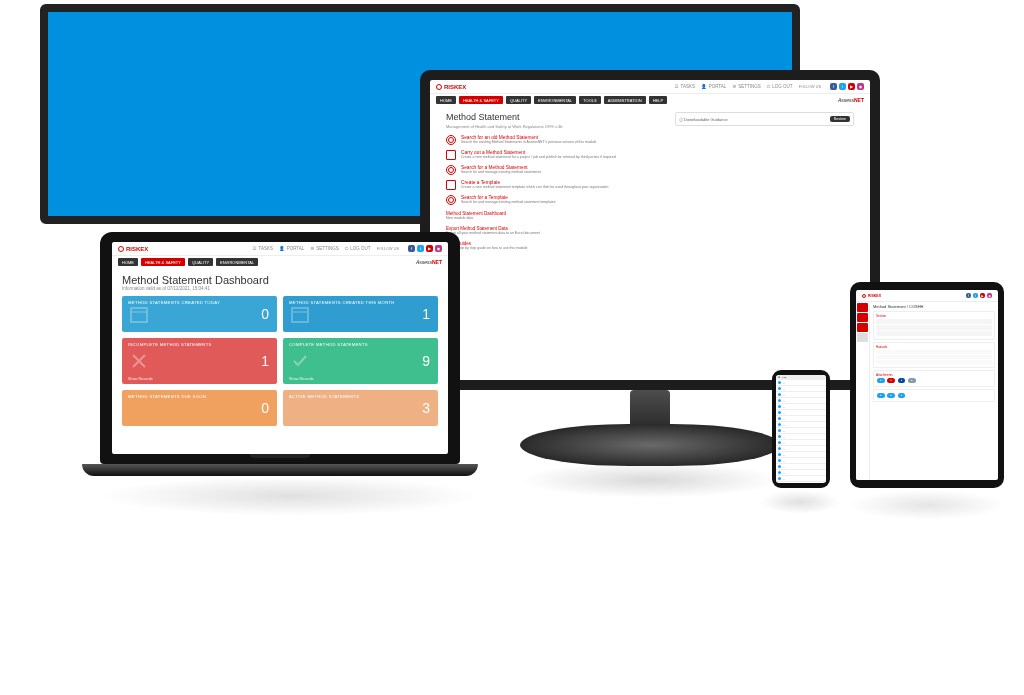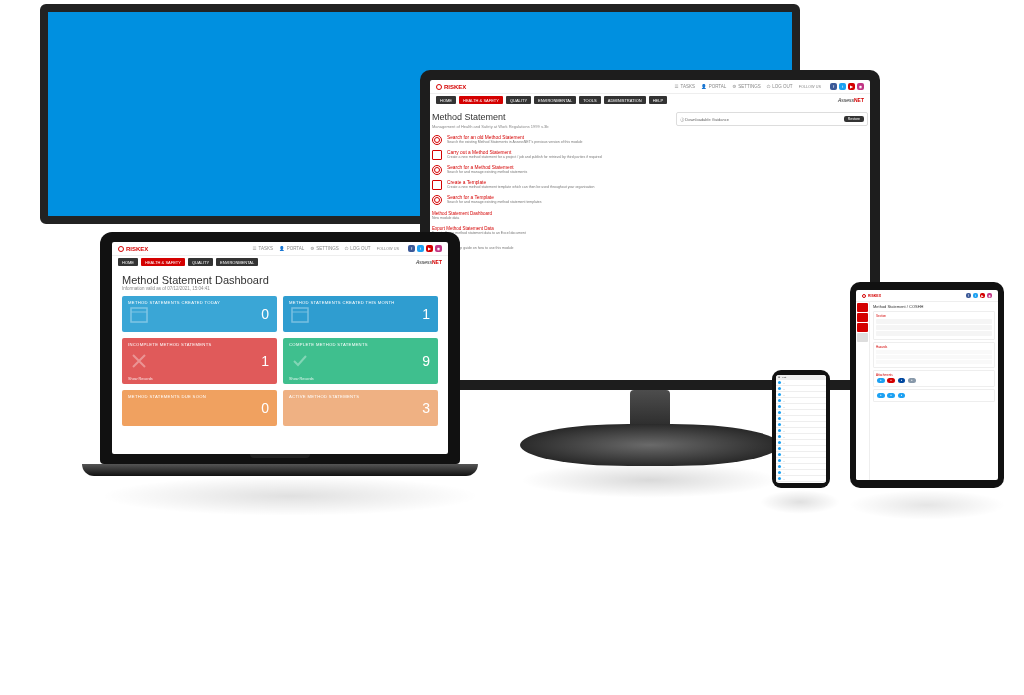--- a/index.html
+++ b/index.html
@@ -27,21 +27,21 @@
   .sbtn { width:7px; height:7px; border-radius:2px; display:flex; align-items:center; justify-content:center; color:#fff; font-size:4px; }
   .fb{background:#3b5998}.tw{background:#1da1f2}.yt{background:#d40000}.ig{background:#c13584}
   .follow { font-size:3.8px; color:#888; margin-right:3px;}
   .subbar { display:flex; gap:3px; padding:2px 6px; font-size:4px; align-items:center; }
   .subbar .tab { background:#333; color:#fff; padding:1.5px 4px; border-radius:1px; }
   .subbar .tab.red { background:#d40000; }
   .subbar .spacer { flex:1; }
   .anet { font-style:italic; color:#222; font-size:5px; }
   .anet b { color:#d40000; font-style:normal; }
 
-  .ms-body { padding:6px 2px; display:flex; gap:14px; }
+  .ms-body { padding:6px 16px; display:flex; gap:14px; }
   .ms-left { flex:1.2; }
   .ms-right { flex:1; }
   .ms-title { font-size:9px; color:#333; margin-bottom:2px; }
   .ms-sub { font-size:4px; color:#888; margin-bottom:6px; }
   .ms-item { display:flex; gap:5px; margin:5px 0; }
   .ms-ico { width:10px; height:10px; border:1.2px solid #d40000; border-radius:50%; flex-shrink:0; position:relative; }
   .ms-ico.doc { border-radius:1px; border-width:1px; }
   .ms-ico.q::after{content:"";position:absolute;width:4px;height:4px;border:1px solid #d40000;border-radius:50%;top:1px;left:1px;}
   .ms-tx .t { color:#d40000; font-size:4.8px; }
   .ms-tx .d { color:#777; font-size:3.5px; }

